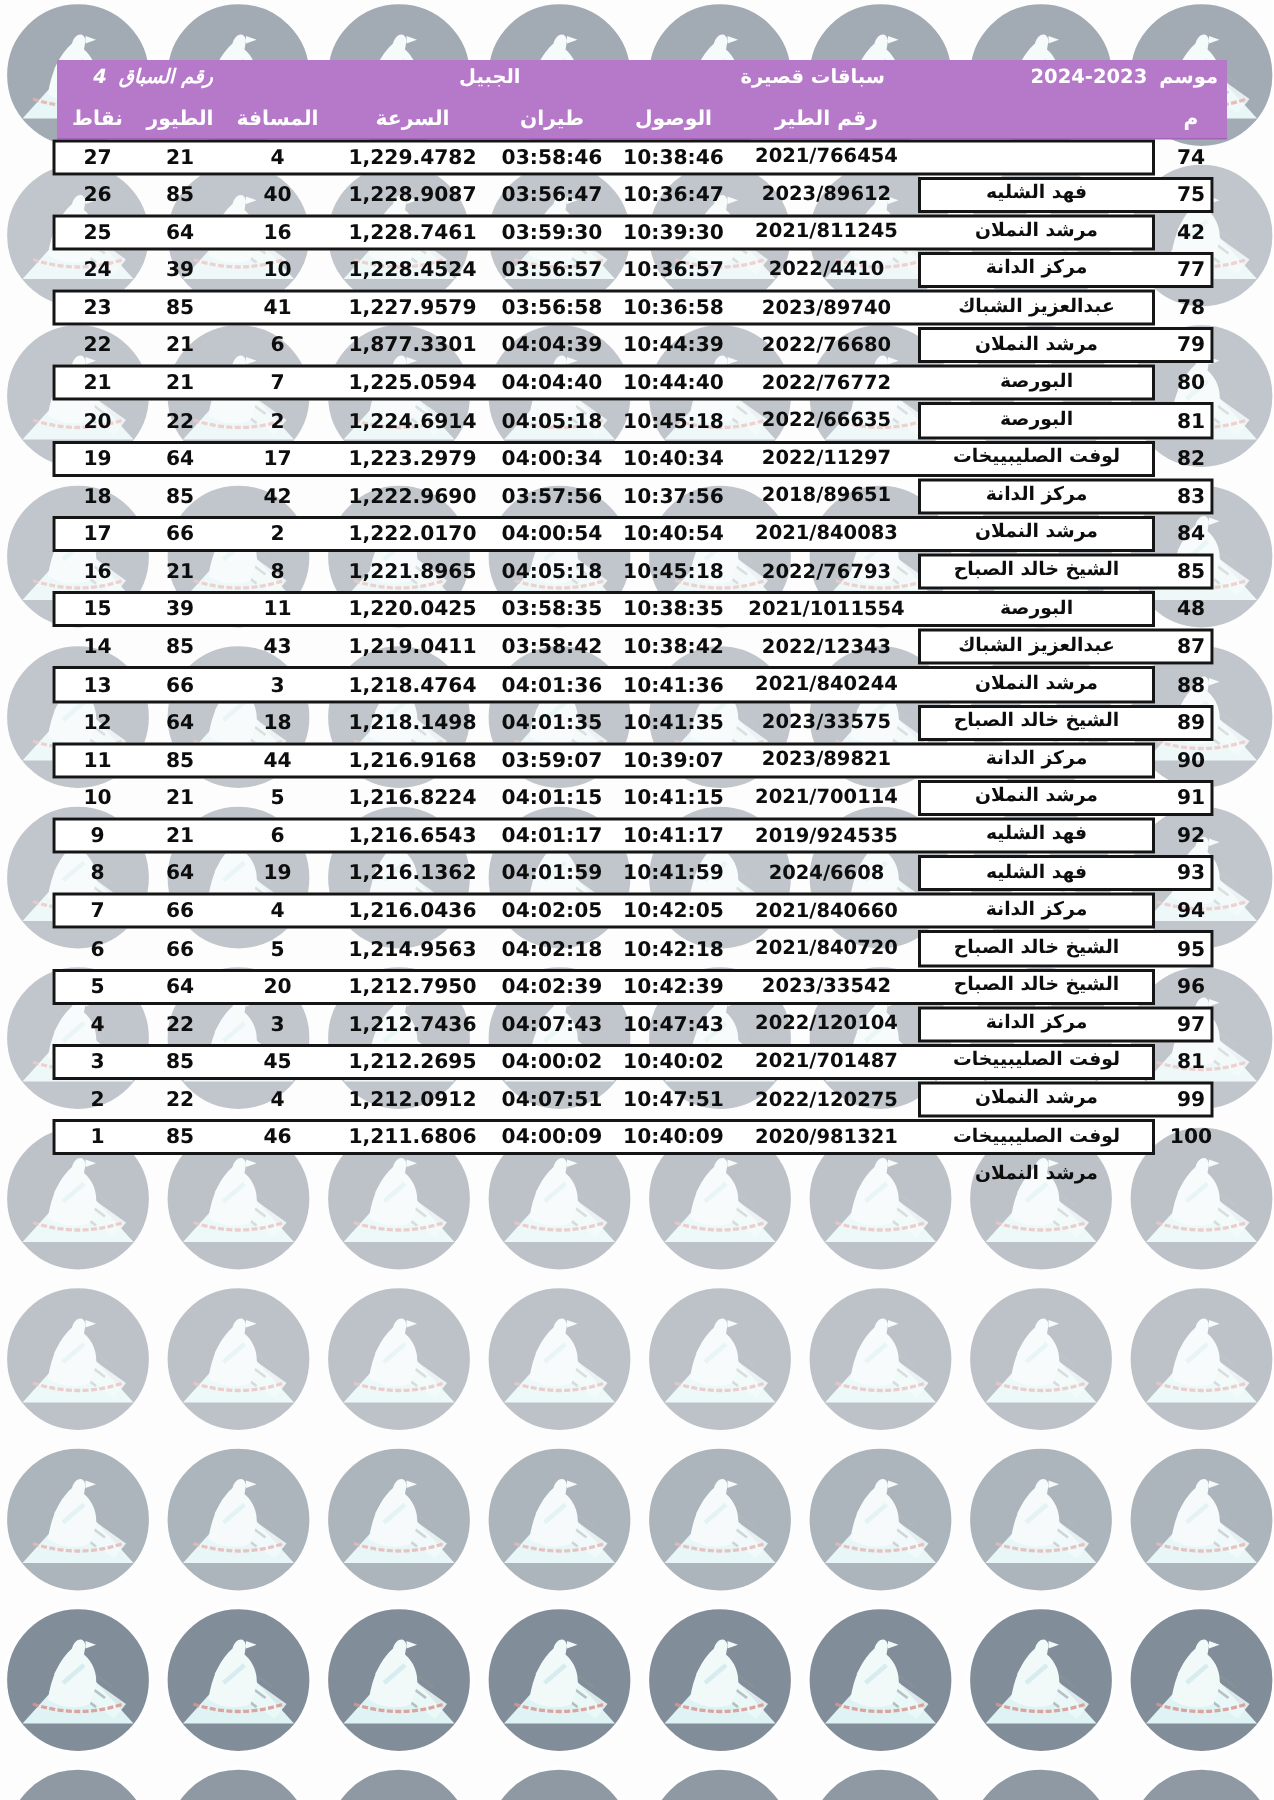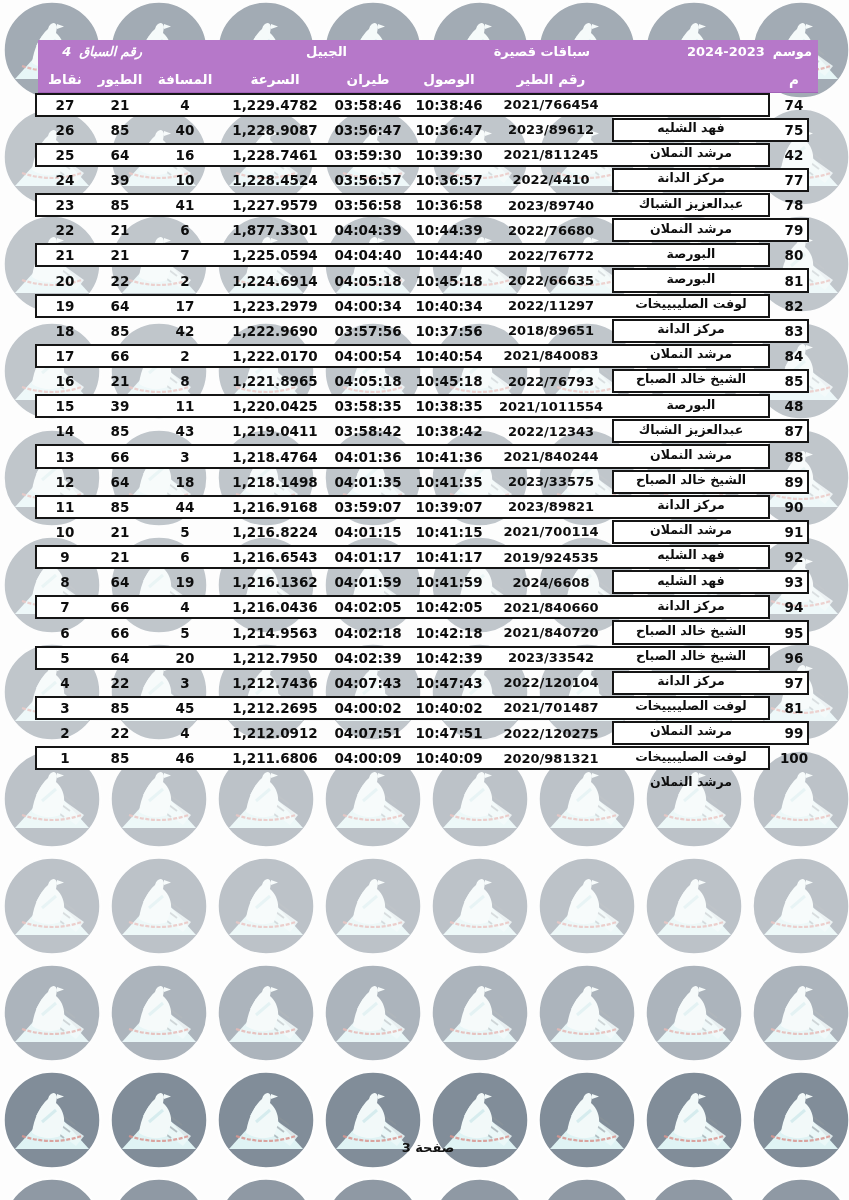--- a/index.html
+++ b/index.html
@@ -584,15 +584,14 @@
       <span class="c c-arr">10:40:09</span>
       <span class="c c-fly">04:00:09</span>
       <span class="c c-speed">1,211.6806</span>
       <span class="c c-dist">46</span>
       <span class="c c-birds">85</span>
       <span class="c c-pts">1</span>
     </div>
   </div>
       </div>
 
-    <div class="footer">صفحة 3</div>
   </div>
 </div>
 
 </body></html>

